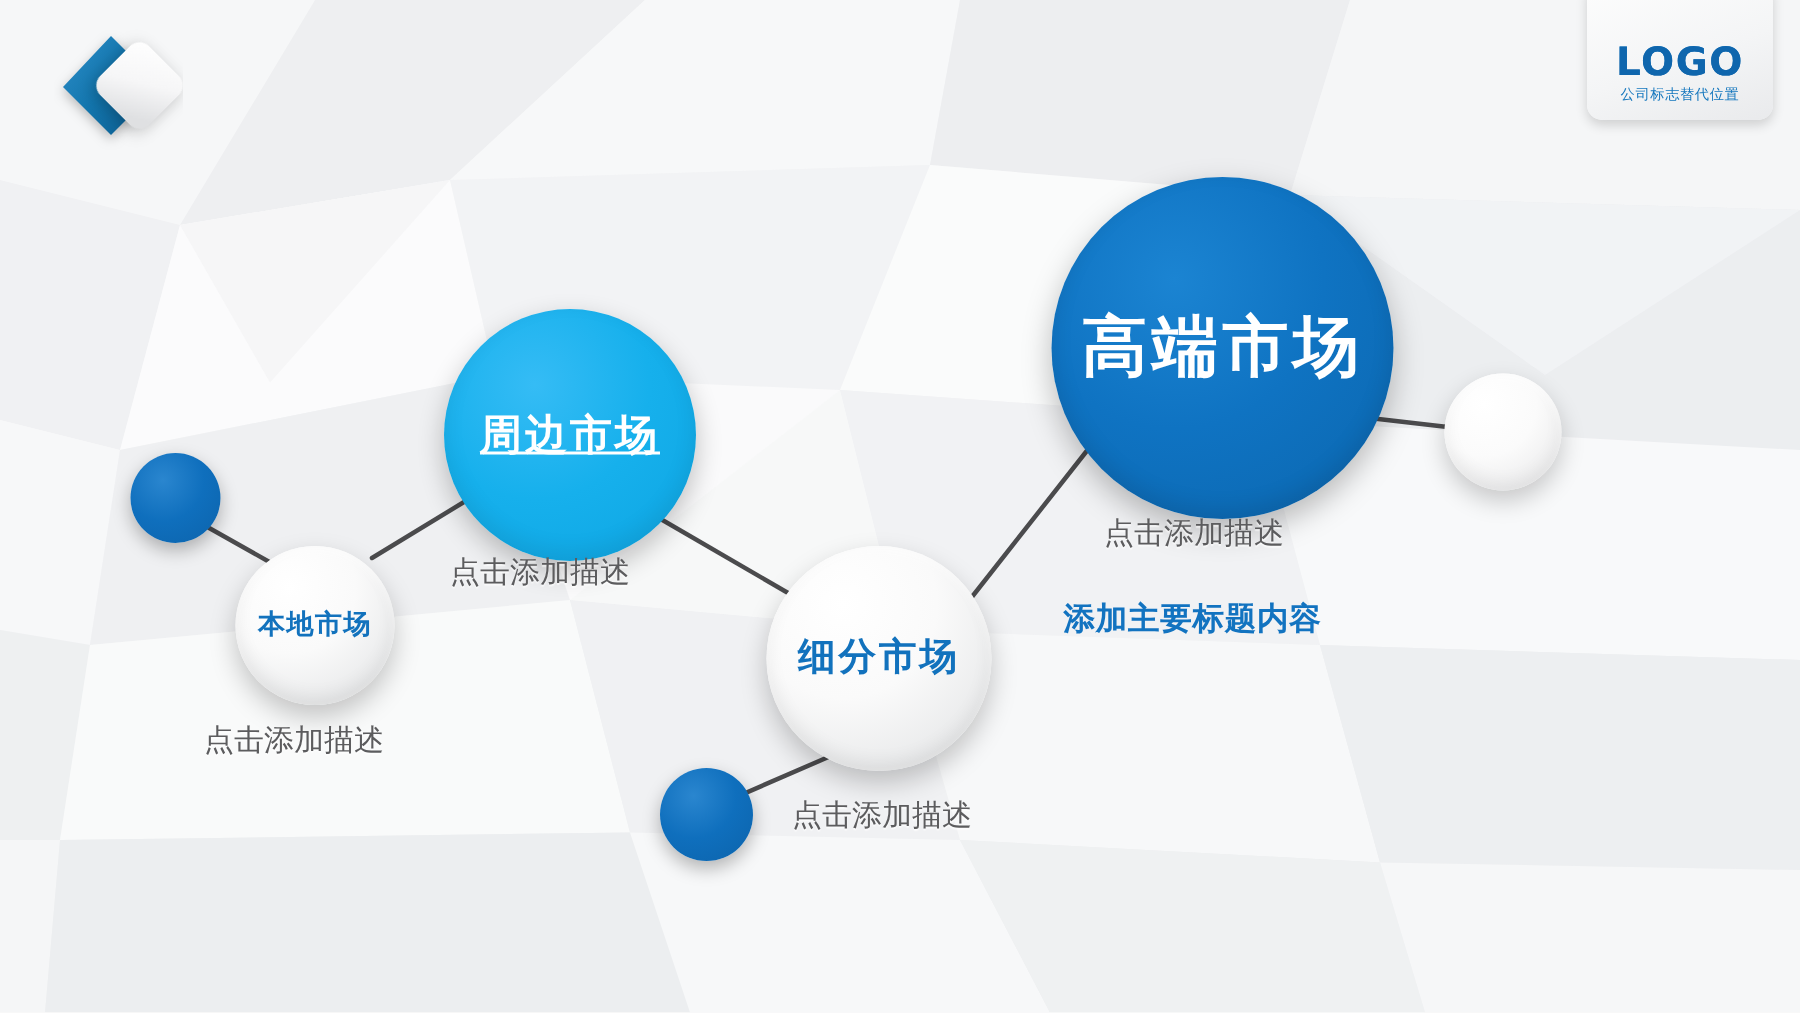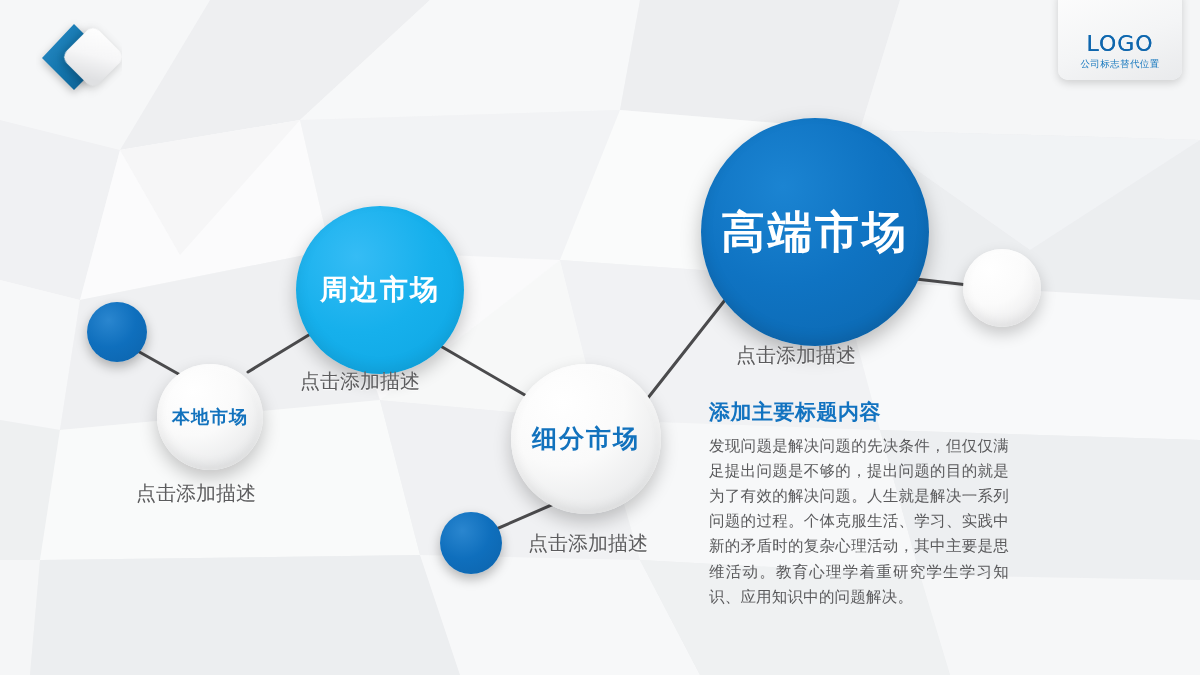--- a/index.html
+++ b/index.html
@@ -66,22 +66,22 @@
     border-radius: 10px;
     box-shadow: 0 3px 8px rgba(0,0,0,0.16);
     display: flex;
     flex-direction: column;
     align-items: center;
     justify-content: flex-end;
     padding-bottom: 12px;
     box-sizing: border-box;
   }
   .logo-word {
-    font-size: 22px;
-    font-weight: normal;
+    font-size: 26px;
+    font-weight: bold;
     letter-spacing: 1px;
     line-height: 1;
     background: linear-gradient(180deg,#2f8fd4 0%, #0b63ab 55%, #0a5ea3 100%);
     -webkit-background-clip: text;
     background-clip: text;
     color: #0f66ad;
     margin-top: 33px;
   }
   .logo-sub {
     margin-top: 4px;
@@ -116,20 +116,21 @@
 
   .node-blue-dark {
     background: radial-gradient(circle at 36% 30%, #1b84d2 0%, #0f73c2 46%, #0b66ae 100%);
     box-shadow: 0 8px 20px rgba(0,0,0,0.26), inset 0 -6px 14px rgba(0,0,0,0.10);
     color: #ffffff;
   }
   .node-cyan {
     background: radial-gradient(circle at 36% 30%, #35bcf5 0%, #16b0ec 48%, #0da5e2 100%);
     box-shadow: 0 7px 18px rgba(0,0,0,0.24), inset 0 -6px 14px rgba(0,0,0,0.08);
     color: #ffffff;
+    text-decoration: underline;
   }
   .node-white {
     background: radial-gradient(circle at 34% 26%, #ffffff 0%, #fafafa 42%, #e9eaeb 78%, #dcdddf 100%);
     box-shadow: 0 8px 18px rgba(0,0,0,0.22), inset 0 -5px 12px rgba(0,0,0,0.07), inset 0 3px 6px rgba(255,255,255,0.9);
     color: #1272bd;
   }
   .node-dot {
     background: radial-gradient(circle at 36% 30%, #2a86cf 0%, #0f6fbd 48%, #0c63ab 100%);
     box-shadow: 0 5px 12px rgba(0,0,0,0.28);
   }
@@ -302,16 +303,15 @@
     <span class="ln">市场</span>
   </div>
 
   <div class="caption" id="cap-local">点击添加描述</div>
   <div class="caption" id="cap-surround">点击添加描述</div>
   <div class="caption" id="cap-segment">点击添加描述</div>
   <div class="caption" id="cap-premium">点击添加描述</div>
 
   <div class="textblock">
     <div class="tb-title">添加主要标题内容</div>
-    <div class="tb-body">发现问题是解决问题的先决条件，但仅仅满足提出问题是不够的，提出问题的目的就是为了有效的解决问题。人生就是解决一系列问题的过程。个体克服生活、学习、实践中新的矛盾时的复杂心理活动，其中主要是思维活动。教育心理学着重研究学生学习知识、应用知识中的问题解决。</div>
   </div>
 
 </div>
 
 </body></html>

